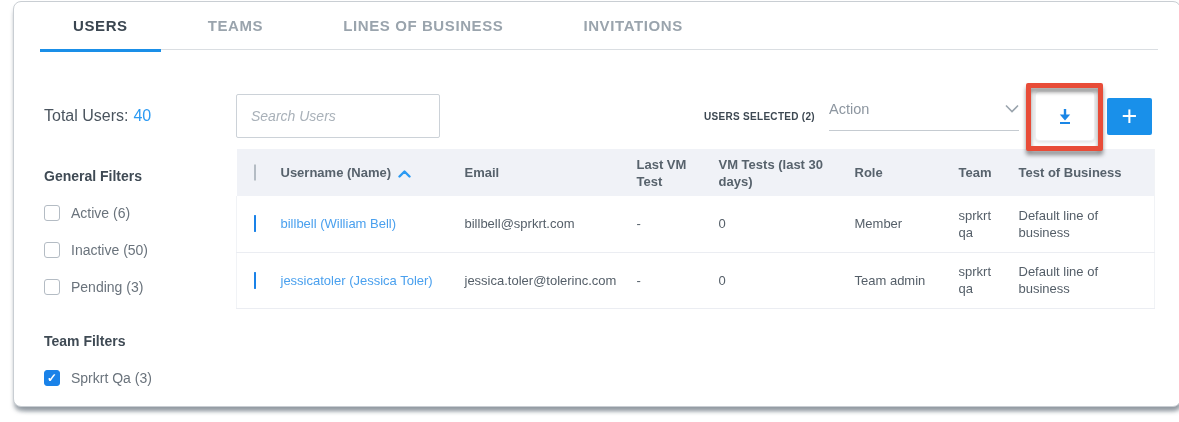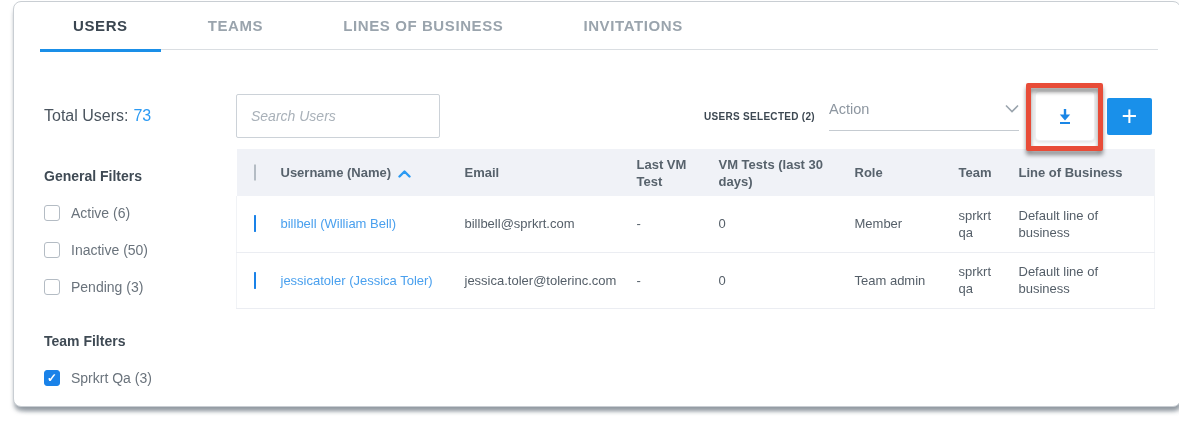--- a/index.html
+++ b/index.html
@@ -83,21 +83,21 @@
     <div class="tab">
         <span>INVITATIONS</span>
       </div>
   </div>
 
   <div class="content">
 
     <aside class="sidebar">
       <div class="total-users">
         <span>Total Users:</span>
-        <span class="val">73</span>
+        <span class="val">40</span>
       </div>
 
       <div class="filter-title">General Filters</div>
 
       <div class="filter-row">
         <span class="cb"></span>
         <span class="lbl">Active (6)</span>
       </div>
       <div class="filter-row">
         <span class="cb"></span>
@@ -162,21 +162,21 @@
             <th>
               <span>Username (Name)</span><svg class="sort-icon" width="13" height="8" viewBox="0 0 13 8">
                   <polyline points="1.5,6.5 6.5,1.5 11.5,6.5" fill="none" stroke="#2b9af3" stroke-width="2.4" stroke-linecap="round" stroke-linejoin="round"></polyline>
                 </svg>
             </th>
             <th>Email</th>
             <th>Last VM Test</th>
             <th>VM Tests (last 30 days)</th>
             <th>Role</th>
             <th>Team</th>
-            <th>Line of Business</th>
+            <th>Test of Business</th>
           </tr>
         </thead>
         <tbody>
           <tr>
             <td class="check-cell"><span class="cb checked"></span></td>
             <td><a class="user-link">billbell (William Bell)</a></td>
             <td>billbell@sprkrt.com</td>
             <td>-</td>
             <td>0</td>
             <td>Member</td>

